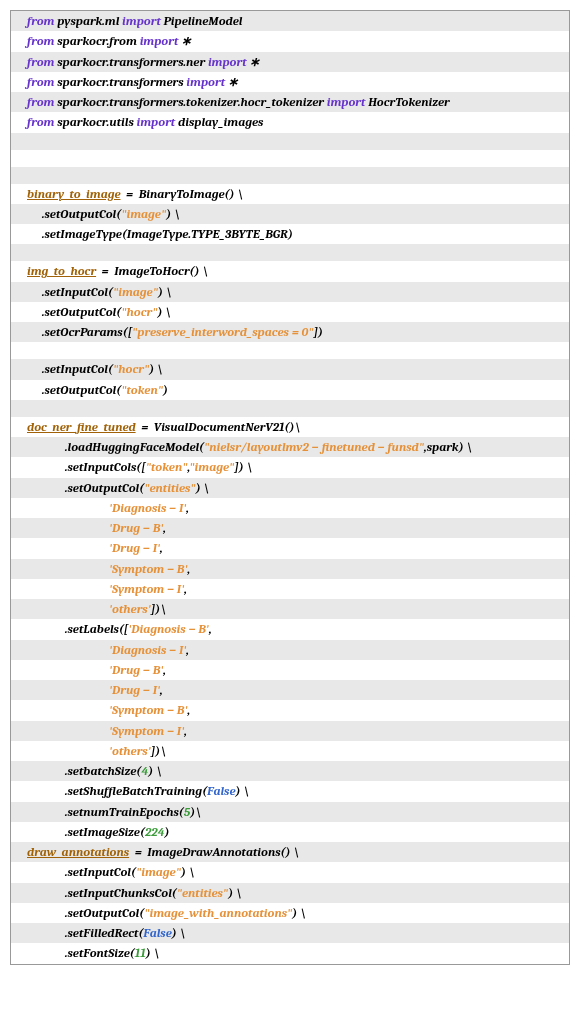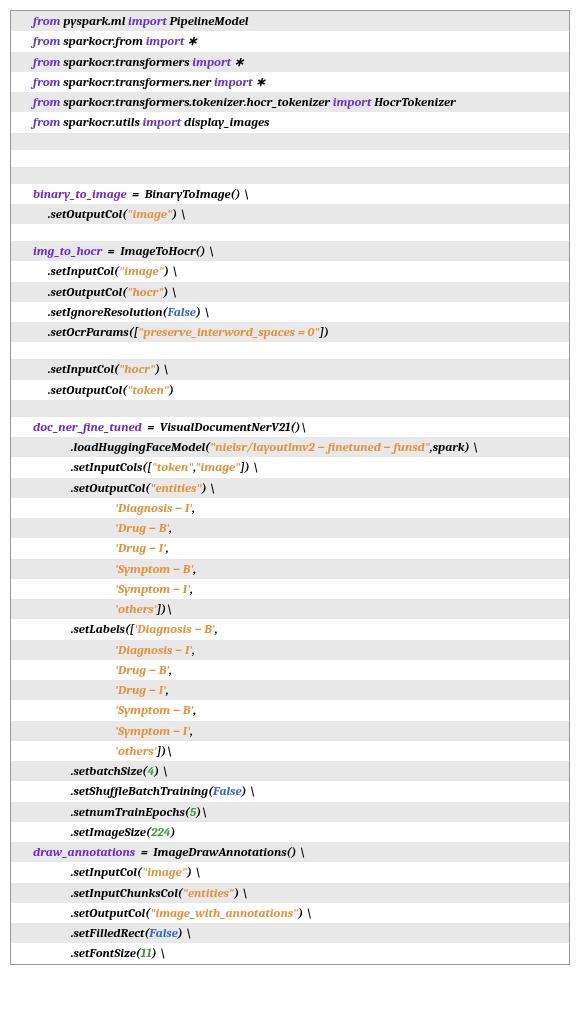--- a/index.html
+++ b/index.html
@@ -10,59 +10,59 @@
       font-size: 12.5px;
       background: #fff;
       padding: 10px;
       width: 580px;
     }
     .code-block {
       border: 1px solid #999;
       background: #fff;
     }
     .ln {
-      padding: 2px 22px;
+      padding: 2px 16px;
       min-height: 17px;
       line-height: 1.3;
       white-space: pre;
     }
     .ln:nth-child(odd) { background: #e8e8e8; }
     .ln:nth-child(even) { background: #fff; }
     .kw { color: #6633cc; }
-    .var { color: #6d28d9; }
+    .var { color: #a16207; text-decoration: underline; }
     .str { color: #e69138; }
     .num { color: #3c9c3c; }
     .bool { color: #3366cc; }
     .op { color: #000; }
     .pn { color: #000; }
     .id { color: #000; }
     .ind1 { padding-left: 15px; }
     .ind2 { padding-left: 38px; }
     .ind3 { padding-left: 82px; }
   </style>
 </head>
 <body>
 
 <div class="code-block">
 <div class="ln"><span class="kw">from</span> <span class="id">pyspark</span><span class="op">.</span><span class="id">ml</span> <span class="kw">import</span> <span class="id">PipelineModel</span></div>
 <div class="ln"><span class="kw">from</span> <span class="id">sparkocr</span><span class="op">.</span><span class="id">from</span> <span class="kw">import</span> <span class="op">∗</span></div>
+<div class="ln"><span class="kw">from</span> <span class="id">sparkocr</span><span class="op">.</span><span class="id">transformers</span><span class="op">.</span><span class="id">ner</span> <span class="kw">import</span> <span class="op">∗</span></div>
 <div class="ln"><span class="kw">from</span> <span class="id">sparkocr</span><span class="op">.</span><span class="id">transformers</span> <span class="kw">import</span> <span class="op">∗</span></div>
-<div class="ln"><span class="kw">from</span> <span class="id">sparkocr</span><span class="op">.</span><span class="id">transformers</span><span class="op">.</span><span class="id">ner</span> <span class="kw">import</span> <span class="op">∗</span></div>
 <div class="ln"><span class="kw">from</span> <span class="id">sparkocr</span><span class="op">.</span><span class="id">transformers.tokenizer.hocr_tokenizer</span> <span class="kw">import</span> <span class="id">HocrTokenizer</span></div>
 <div class="ln"><span class="kw">from</span> <span class="id">sparkocr</span><span class="op">.</span><span class="id">utils</span> <span class="kw">import</span> <span class="id">display_images</span></div>
 <div class="ln"></div>
 <div class="ln"></div>
 <div class="ln"></div>
 <div class="ln"><span class="var">binary_to_image</span>  <span class="op">=</span>  <span class="id">BinaryToImage</span><span class="pn">() \</span></div>
 <div class="ln"><span class="ind1"></span><span class="id">.setOutputCol</span><span class="pn">(</span><span class="str">"image"</span><span class="pn">) \</span></div>
+<div class="ln"><span class="ind1"></span><span class="id">.setImageType</span><span class="pn">(</span><span class="id">ImageType</span><span class="op">.</span><span class="id">TYPE_3BYTE_BGR</span><span class="pn">)</span></div>
 <div class="ln"></div>
 <div class="ln"><span class="var">img_to_hocr</span>  <span class="op">=</span>  <span class="id">ImageToHocr</span><span class="pn">() \</span></div>
 <div class="ln"><span class="ind1"></span><span class="id">.setInputCol</span><span class="pn">(</span><span class="str">"image"</span><span class="pn">) \</span></div>
 <div class="ln"><span class="ind1"></span><span class="id">.setOutputCol</span><span class="pn">(</span><span class="str">"hocr"</span><span class="pn">) \</span></div>
-<div class="ln"><span class="ind1"></span><span class="id">.setIgnoreResolution</span><span class="pn">(</span><span class="bool">False</span><span class="pn">) \</span></div>
 <div class="ln"><span class="ind1"></span><span class="id">.setOcrParams</span><span class="pn">([</span><span class="str">"preserve_interword_spaces = 0"</span><span class="pn">])</span></div>
 <div class="ln"></div>
 <div class="ln"><span class="ind1"></span><span class="id">.setInputCol</span><span class="pn">(</span><span class="str">"hocr"</span><span class="pn">) \</span></div>
 <div class="ln"><span class="ind1"></span><span class="id">.setOutputCol</span><span class="pn">(</span><span class="str">"token"</span><span class="pn">)</span></div>
 <div class="ln"></div>
 <div class="ln"><span class="var">doc_ner_fine_tuned</span>  <span class="op">=</span>  <span class="id">VisualDocumentNerV21</span><span class="pn">()\</span></div>
 <div class="ln"><span class="ind2"></span><span class="id">.loadHuggingFaceModel</span><span class="pn">(</span><span class="str">"nielsr/layoutlmv2 − finetuned − funsd"</span><span class="pn">,</span><span class="id">spark</span><span class="pn">) \</span></div>
 <div class="ln"><span class="ind2"></span><span class="id">.setInputCols</span><span class="pn">([</span><span class="str">"token"</span><span class="pn">,</span><span class="str">"image"</span><span class="pn">]) \</span></div>
 <div class="ln"><span class="ind2"></span><span class="id">.setOutputCol</span><span class="pn">(</span><span class="str">"entities"</span><span class="pn">) \</span></div>
 <div class="ln"><span class="ind3"></span><span class="str">'Diagnosis − I'</span><span class="pn">,</span></div>

